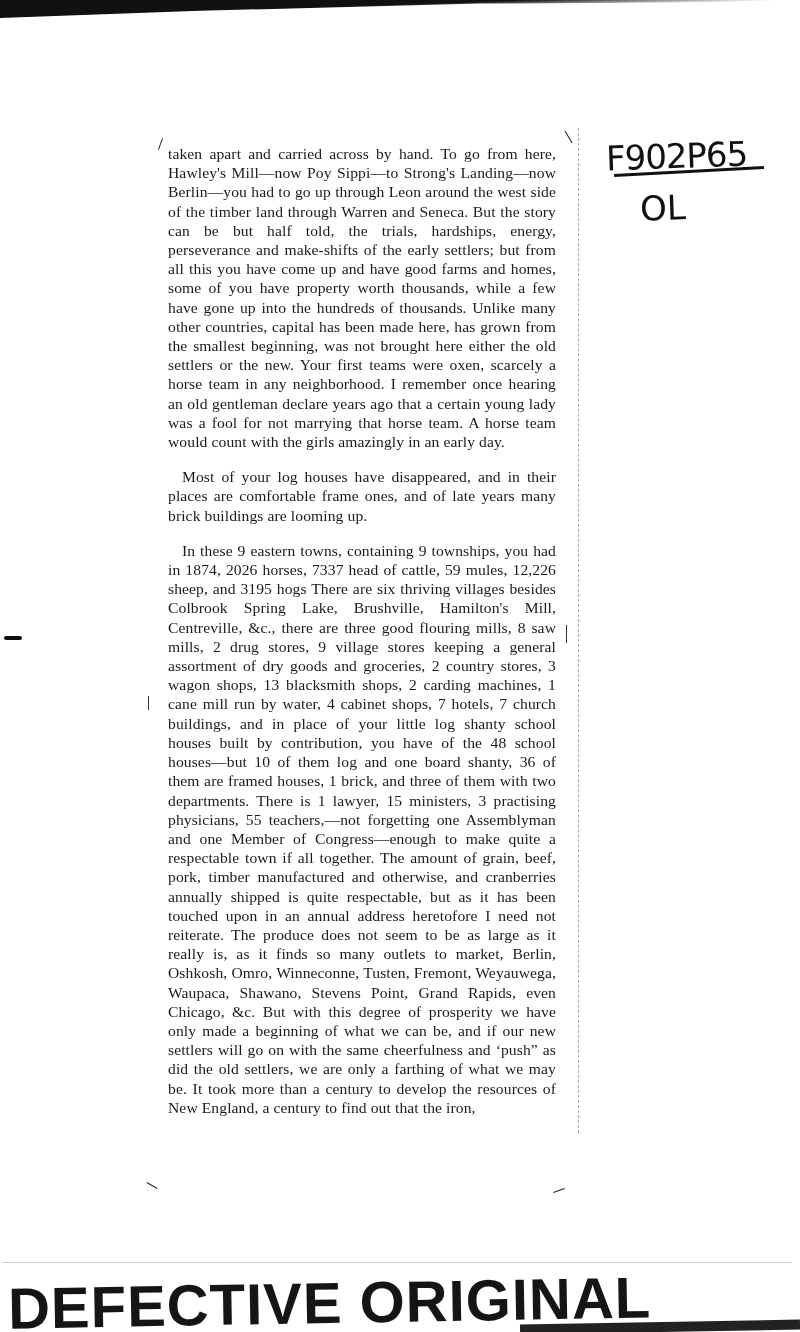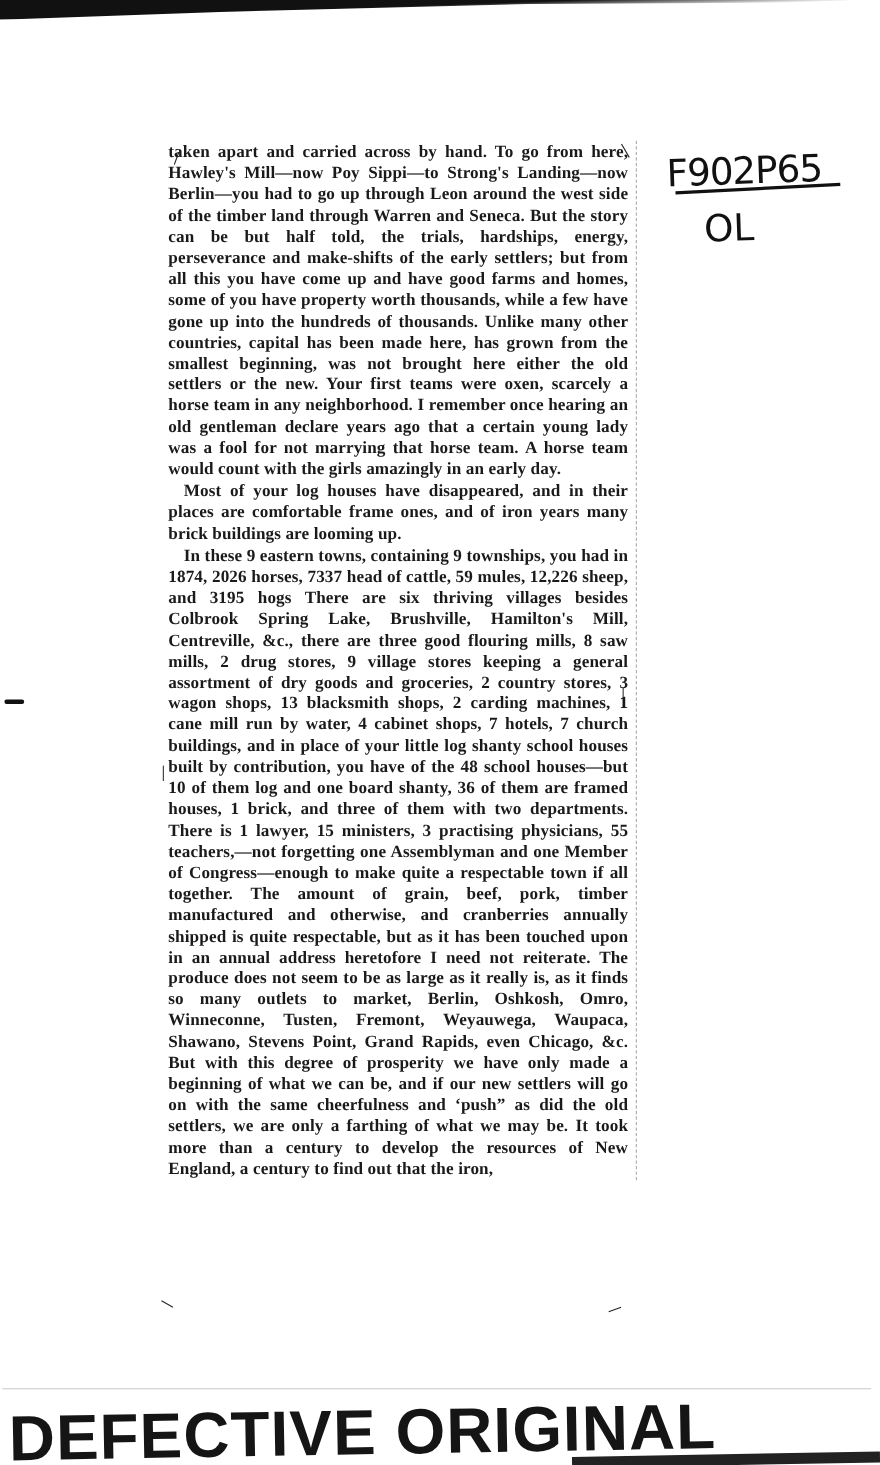--- a/index.html
+++ b/index.html
@@ -12,25 +12,24 @@
       position: absolute; left: 0; top: 0; width: 800px; height: 18px;
       background: linear-gradient(178deg, #111 0%, #111 40%, rgba(0,0,0,0.0) 60%);
       clip-path: polygon(0 0, 100% 0, 100% 10%, 60% 20%, 25% 60%, 0 100%);
     }
     .column {
       position: absolute; left: 152px; top: 128px; width: 420px;
       border-right: 1px dashed #aaa;
       padding-right: 6px;
     }
     .column p {
-      margin: 1px; font-size: 15.6px; line-height: 19.2px;
+      margin: 16px; font-size: 15.6px; line-height: 19.2px;
       text-align: justify; text-align-last: left;
       letter-spacing: 0.1px;
       font-family: "Liberation Serif", "DejaVu Serif", serif;
-      font-weight: bold;
     }
     .column p.indent { text-indent: 14px; }
     .hand-note {
       position: absolute; font-family: "DejaVu Sans", sans-serif;
       color: #111; font-weight: 400; transform: rotate(-2deg);
     }
     .note-code { left: 606px; top: 136px; font-size: 34px; letter-spacing: -1px; }
     .note-code-underline {
       position: absolute; left: 614px; top: 170px; width: 150px; height: 3px;
       background: #111; transform: rotate(-3deg);
@@ -70,21 +69,21 @@
 
 <div class="tick tick-top-left"></div>
 <div class="tick tick-top-right"></div>
 <div class="tick tick-bottom-left"></div>
 <div class="tick tick-bottom-right"></div>
 <div class="margin-bar"></div>
 <div class="margin-bar2"></div>
 
 <div class="column">
   <p>taken apart and carried across by hand. To go from here, Hawley's Mill—now Poy Sippi—to Strong's Landing—now Berlin—you had to go up through Leon around the west side of the timber land through Warren and Seneca. But the story can be but half told, the trials, hardships, energy, perseverance and make-shifts of the early settlers; but from all this you have come up and have good farms and homes, some of you have property worth thousands, while a few have gone up into the hundreds of thousands. Unlike many other countries, capital has been made here, has grown from the smallest beginning, was not brought here either the old settlers or the new. Your first teams were oxen, scarcely a horse team in any neighborhood. I remember once hearing an old gentleman declare years ago that a certain young lady was a fool for not marrying that horse team. A horse team would count with the girls amazingly in an early day.</p>
-  <p class="indent">Most of your log houses have disappeared, and in their places are comfortable frame ones, and of iron years many brick buildings are looming up.</p>
+  <p class="indent">Most of your log houses have disappeared, and in their places are comfortable frame ones, and of late years many brick buildings are looming up.</p>
   <p class="indent">In these 9 eastern towns, containing 9 townships, you had in 1874, 2026 horses, 7337 head of cattle, 59 mules, 12,226 sheep, and 3195 hogs There are six thriving villages besides Colbrook Spring Lake, Brushville, Hamilton's Mill, Centreville, &amp;c., there are three good flouring mills, 8 saw mills, 2 drug stores, 9 village stores keeping a general assortment of dry goods and groceries, 2 country stores, 3 wagon shops, 13 blacksmith shops, 2 carding machines, 1 cane mill run by water, 4 cabinet shops, 7 hotels, 7 church buildings, and in place of your little log shanty school houses built by contribution, you have of the 48 school houses—but 10 of them log and one board shanty, 36 of them are framed houses, 1 brick, and three of them with two departments. There is 1 lawyer, 15 ministers, 3 practising physicians, 55 teachers,—not forgetting one Assemblyman and one Member of Congress—enough to make quite a respectable town if all together. The amount of grain, beef, pork, timber manufactured and otherwise, and cranberries annually shipped is quite respectable, but as it has been touched upon in an annual address heretofore I need not reiterate. The produce does not seem to be as large as it really is, as it finds so many outlets to market, Berlin, Oshkosh, Omro, Winneconne, Tusten, Fremont, Weyauwega, Waupaca, Shawano, Stevens Point, Grand Rapids, even Chicago, &amp;c. But with this degree of prosperity we have only made a beginning of what we can be, and if our new settlers will go on with the same cheerfulness and ‘push” as did the old settlers, we are only a farthing of what we may be. It took more than a century to develop the resources of New England, a century to find out that the iron,</p>
 </div>
 
 <div class="hand-note note-code">F902P65</div>
 <div class="note-code-underline"></div>
 <div class="hand-note note-ol">OL</div>
 
 <div class="stamp-border"></div>
 <div class="stamp">DEFECTIVE  ORIGINAL</div>
 <div class="bottom-bar"></div>

